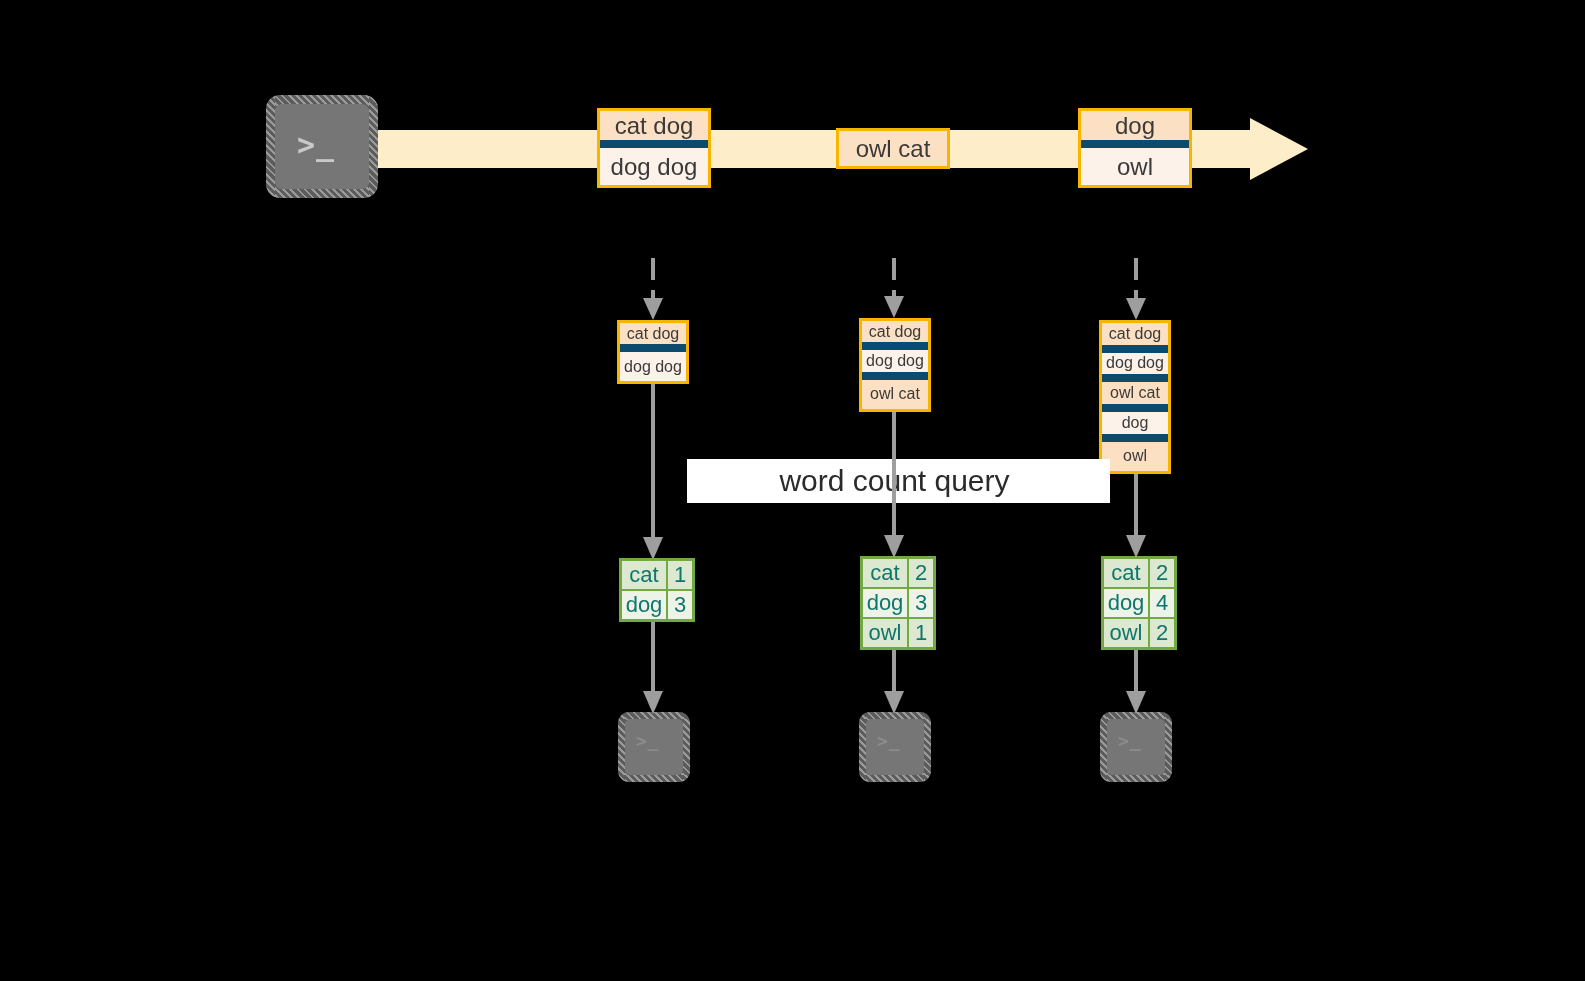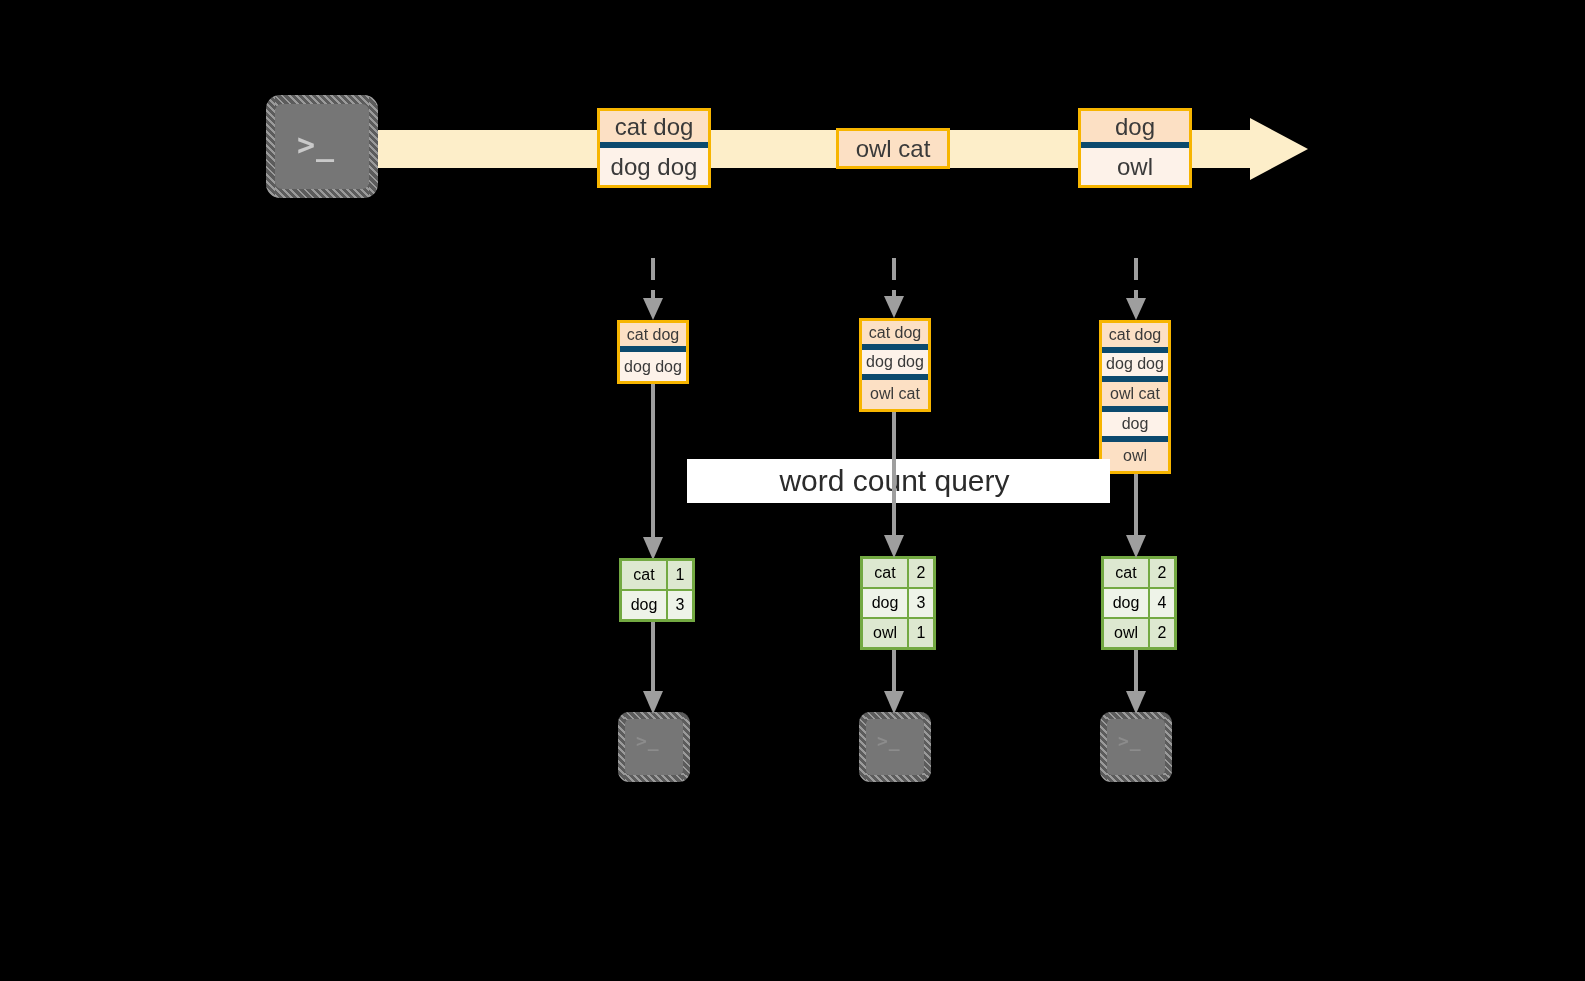--- a/index.html
+++ b/index.html
@@ -72,21 +72,21 @@
     display: flex;
     flex-direction: column;
   }
   .recbox .row {
     box-sizing: border-box;
     display: flex;
     align-items: center;
     justify-content: center;
     color: #3a3a3a;
     white-space: nowrap;
-    border-bottom: 6px solid #0c4a6e;
+    border-bottom: 8px solid #0c4a6e;
   }
   .recbox .row:last-child { border-bottom: none; }
   .recbox .row.dark  { background: #fce0c4; }
   .recbox .row.light { background: #fdf2e9; }
 
   
   .recbox.top { z-index: 6; }
   .recbox.top .row { height: 39px; font-size: 24px; }
 
   
@@ -106,22 +106,22 @@
     display: flex;
     height: 30px;
     border-bottom: 2px solid #73a942;
   }
   .greenbox .grow:last-child { border-bottom: none; }
   .greenbox .gcell {
     box-sizing: border-box;
     display: flex;
     align-items: center;
     justify-content: center;
-    color: #000000;
-    font-size: 16px;
+    color: #0f766e;
+    font-size: 22px;
     white-space: nowrap;
   }
   .greenbox .gcell.word {
     width: 46px;
     border-right: 2px solid #73a942;
   }
   .greenbox .gcell.count { width: 24px; }
   .greenbox .grow.dark  .gcell { background: #dde8d0; }
   .greenbox .grow.light .gcell { background: #eef3e8; }
 

